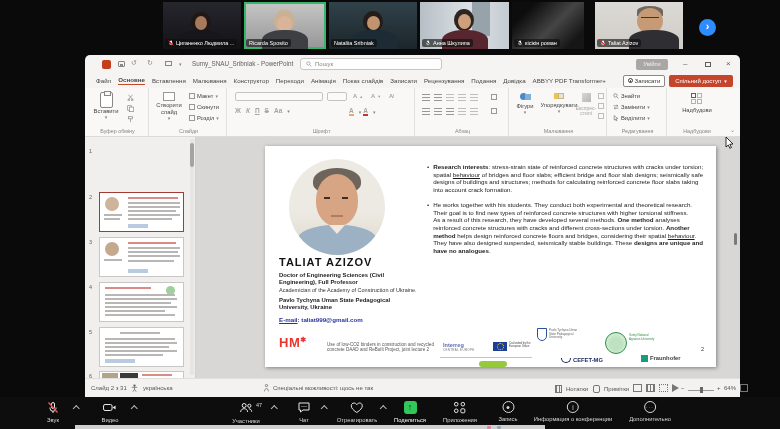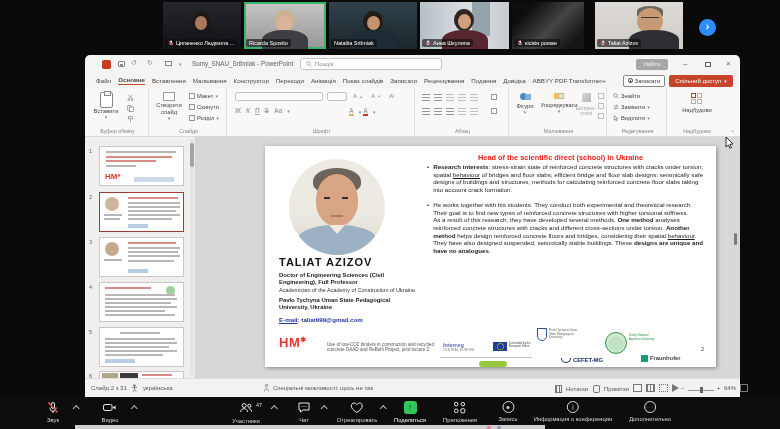--- a/index.html
+++ b/index.html
@@ -442,28 +442,20 @@
           <div style="margin-top:2px;">Надбудови</div>
         </div>
         <div class="rglabel">Надбудови</div>
       </div>
       <span class="rchev">⌄</span>
     </div>
 
     <div class="mainarea">
       <div class="panel">
         <span class="tnum" style="top:11px;">1</span>
-        <div class="thumb" style="top:9px;">
-          <div class="tl" style="left:6px;top:4px;width:70px;"></div>
-          <div class="tlr" style="left:6px;top:9px;width:66px;"></div>
-          <div class="tlr" style="left:6px;top:13px;width:50px;"></div>
-          <div class="tl" style="left:6px;top:18px;width:30px;"></div>
-          <div style="position:absolute;left:5px;top:25px;font-size:8px;font-weight:bold;color:#e8352e;">HM*</div>
-          <div class="tl" style="left:34px;top:30px;width:40px;height:5px;background:#cfd8e8;"></div>
-        </div>
         <span class="tnum" style="top:57px;">2</span>
         <div class="thumb sel" style="top:55px;">
           <div class="tcirc" style="left:5px;top:4px;width:14px;height:14px;"></div>
           <div class="tl" style="left:4px;top:21px;width:18px;"></div>
           <div class="tl" style="left:4px;top:25px;width:16px;"></div>
           <div class="tlr" style="left:28px;top:4px;width:50px;"></div>
           <div class="tl" style="left:28px;top:9px;width:52px;"></div>
           <div class="tl" style="left:28px;top:13px;width:52px;"></div>
           <div class="tl" style="left:28px;top:17px;width:48px;"></div>
           <div class="tl" style="left:28px;top:21px;width:52px;"></div>
@@ -507,21 +499,20 @@
           <div style="position:absolute;left:2px;top:1px;width:16px;height:6px;background:#b0a489;"></div>
           <div style="position:absolute;left:20px;top:1px;width:18px;height:6px;background:#3a3a3a;"></div>
           <div class="tlr" style="left:42px;top:2px;width:30px;"></div>
         </div>
         <div class="pscroll">
             <div class="pthumb"></div>
           </div>
       </div>
 
       <div class="slide">
-        <div class="shead">Head of the scientific direct (school) in Ukraine</div>
         <div class="photo">
           <div class="hair"></div>
           <div class="face"></div>
           <div class="eye" style="left:35px;"></div>
           <div class="eye" style="left:53px;"></div>
           <div class="mouth"></div>
           <div class="shirt"></div>
           <div class="collar"></div>
         </div>
         <div class="sname">TALIAT AZIZOV</div>

